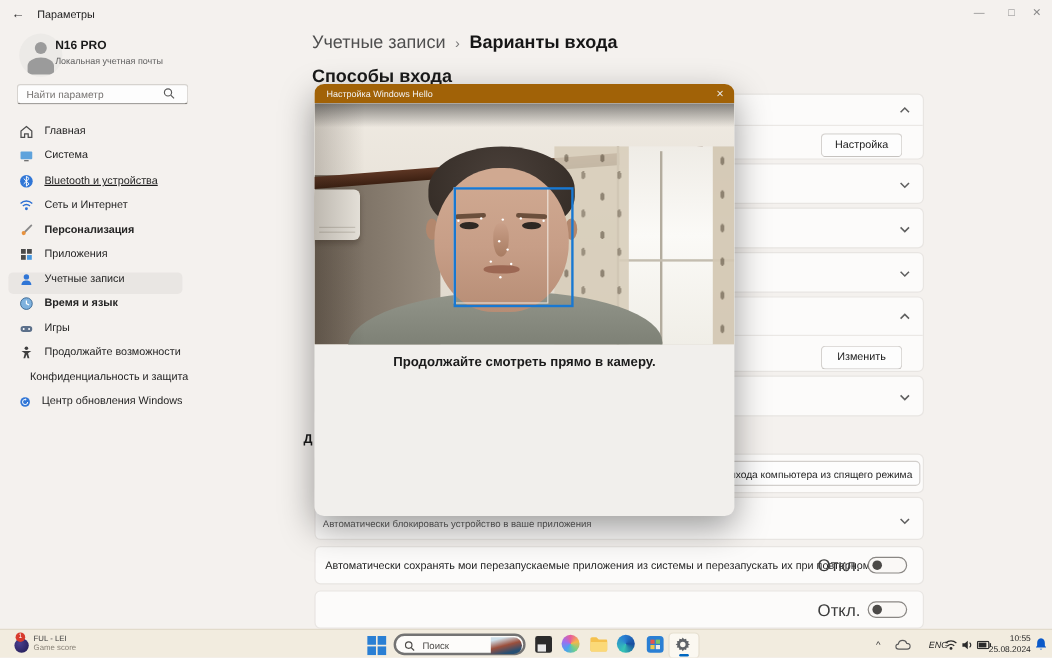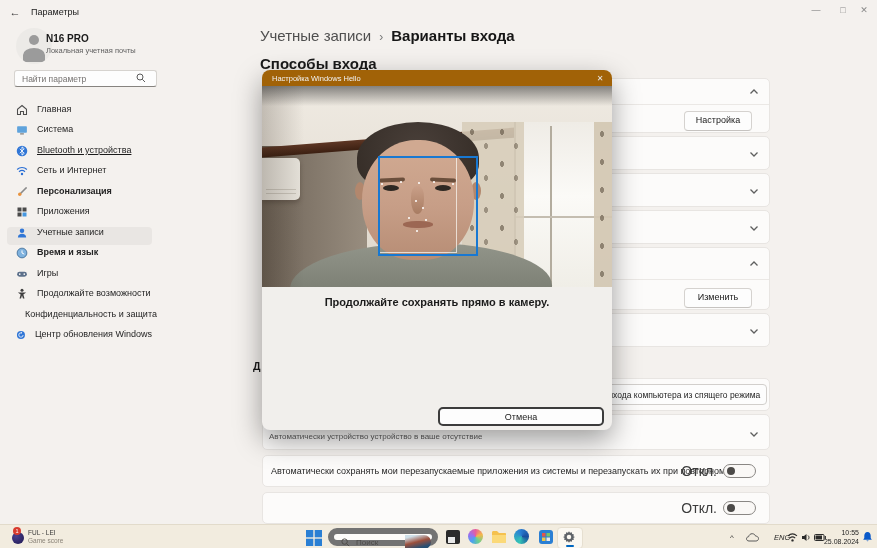--- a/index.html
+++ b/index.html
@@ -59,21 +59,21 @@
   .msg{position:absolute;left:0;top:226px;width:100%;text-align:center;font-size:11px;font-weight:bold;color:#1b1b1b;}
   .cancel{position:absolute;left:176px;top:337px;width:166px;height:19px;background:#fdfdfd;border:2px solid #3c3c3c;
     border-radius:5px;font-size:9px;color:#1a1a1a;text-align:center;line-height:16px;box-sizing:border-box;}
   
   .v{position:absolute;}
   
   .taskbar{left:0;top:524px;width:877px;height:24px;background:#f2ecdf;border-top:1px solid #e2dbcb;z-index:100;}
   .tb-ic{position:absolute;top:4px;width:16px;height:16px;}
   .tb-widget-t1{position:absolute;left:28px;top:4px;font-size:6.5px;color:#3a3a3a;}
   .tb-widget-t2{position:absolute;left:28px;top:12px;font-size:6.5px;color:#8a8378;}
-  .tb-search{position:absolute;left:328px;top:3px;width:110px;height:18px;background:#fdfcfa;border:6px solid #737373;
+  .tb-search{position:absolute;left:328px;top:3px;width:110px;height:18px;background:#fdfcfa;border:2px solid #737373;
     border-radius:9px;box-sizing:border-box;}
   .tb-search .ph{position:absolute;left:22px;top:4px;font-size:8px;color:#4d4b48;}
   .tb-tray-txt{position:absolute;top:8px;font-size:7.5px;color:#1f1f1f;}
   .clockblk{position:absolute;right:18px;top:3px;text-align:right;font-size:7px;color:#1f1f1f;line-height:9px;}
 </style>
 </head>
 <body>
 
 <div class="abs backbtn ni">←</div>
 <div class="abs apptitle">Параметры</div>
@@ -230,21 +230,21 @@
     <svg width="8" height="8" viewBox="0 0 12 12">
         <polyline points="2.5,4.5 6,8 9.5,4.5" fill="none" stroke="#5f5f5f" stroke-width="1.6"></polyline>
       </svg>
   </div>
 </div>
 <div class="abs card" style="top:414px;height:36px;">
   <svg class="chev" style="top:13px;" width="12" height="12" viewBox="0 0 12 12">
       <polyline points="2.5,4.5 6,8 9.5,4.5" fill="none" stroke="#5f5f5f" stroke-width="1.3"></polyline>
     </svg>
 </div>
-<div class="abs dynsub">Автоматически устройство устройство в ваше отсутствие</div>
+<div class="abs dynsub">Автоматически блокировать устройство в ваше приложения</div>
 
 <div class="abs card" style="top:455px;height:32px;">
   <span class="trow-label">Автоматически сохранять мои перезапускаемые приложения из системы и перезапускать их при повторном входе</span>
   <span class="tstate">Откл.</span>
   <div class="toggle">
       <div class="knob"></div>
     </div>
 </div>
 <div class="abs card" style="top:492px;height:32px;">
   <span class="tstate">Откл.</span>
@@ -296,22 +296,21 @@
       <div style="position:absolute;left:153px;top:114px;width:2px;height:2px;background:#fff;border-radius:50%;"></div>
       <div style="position:absolute;left:160px;top:121px;width:2px;height:2px;background:#fff;border-radius:50%;"></div>
       <div style="position:absolute;left:146px;top:131px;width:2px;height:2px;background:#fff;border-radius:50%;"></div>
       <div style="position:absolute;left:163px;top:133px;width:2px;height:2px;background:#fff;border-radius:50%;"></div>
       <div style="position:absolute;left:154px;top:144px;width:2px;height:2px;background:#fff;border-radius:50%;"></div>
     </div>
     <div class="v" style="left:116px;top:70px;width:77px;height:95px;border:1px solid rgba(248,246,240,.75);"></div>
     <div class="v" style="left:116px;top:70px;width:96px;height:96px;border:2px solid #1878d2;"></div>
     <div class="v" style="left:0;top:0;width:100%;height:100%;background:linear-gradient(180deg,rgba(25,25,25,.5),rgba(25,25,25,0) 10%),linear-gradient(90deg,rgba(40,30,20,.22),rgba(40,30,20,0) 12%);"></div>
   </div>
-  <div class="msg">Продолжайте сохранять прямо в камеру.</div>
-  <div class="cancel">Отмена</div>
+  <div class="msg">Продолжайте смотреть прямо в камеру.</div>
 </div>
 
 <div class="abs taskbar">
   <div class="tb-ic" style="left:11px;">
     <div style="position:absolute;left:1px;top:3px;width:12px;height:12px;border-radius:50%;background:radial-gradient(circle at 35% 35%,#4a3f8f,#1e1850);"></div>
     <div style="position:absolute;left:2px;top:-2px;width:8px;height:8px;border-radius:50%;background:#d83b2e;color:#fff;font-size:5.5px;text-align:center;line-height:8px;">1</div>
   </div>
   <div class="tb-widget-t1">FUL - LEI</div>
   <div class="tb-widget-t2">Game score</div>
 

